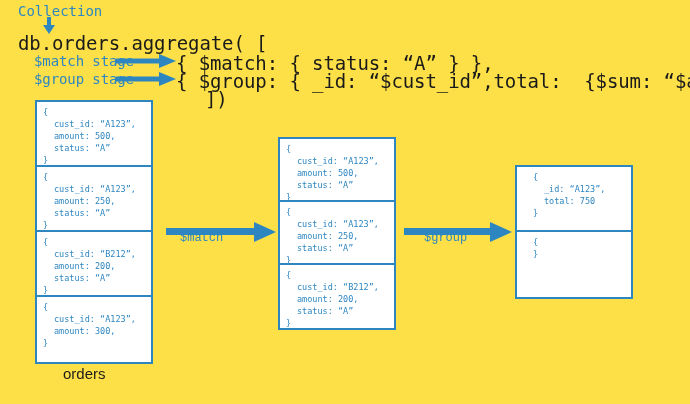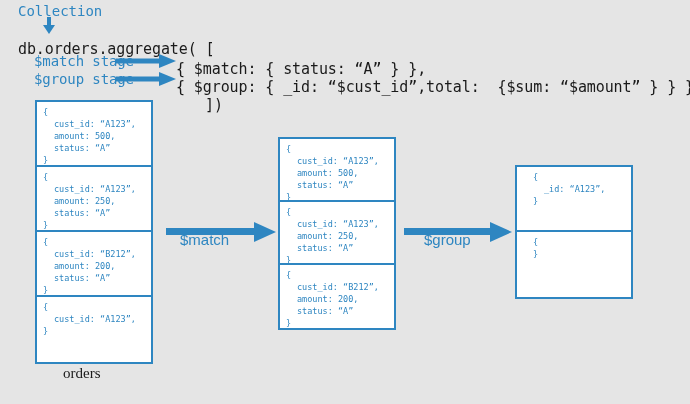--- a/index.html
+++ b/index.html
@@ -4,21 +4,21 @@
 <style>
   html, body {
     margin: 0;
     padding: 0;
     background: #ffffff;
   }
   #canvas {
     position: relative;
     width: 690px;
     height: 404px;
-    background: #e5e5e5;
+    background: #fde047;
     overflow: hidden;
     font-family: "DejaVu Sans Mono", monospace;
   }
 
   
   .collection-label {
     position: absolute;
     left: 18px;
     top: 3px;
     font-family: "DejaVu Sans Mono", monospace;
@@ -30,25 +30,24 @@
   .collection-arrow {
     position: absolute;
     left: 42px;
     top: 17px;
     width: 14px;
     height: 17px;
   }
   .code-line {
     position: absolute;
     font-family: "DejaVu Sans Mono", monospace;
-    font-size: 15px;
+    font-size: 19px;
     color: #1a1a1a;
     white-space: pre;
     letter-spacing: -0.1px;
-    margin-top: 8px;
   }
   .code-line.l1 { left: 18px; top: 32px; }
   .code-line.l2 { left: 176px; top: 52px; }
   .code-line.l3 { left: 176px; top: 70px; }
   .code-line.l4 { left: 205px; top: 88px; }
 
   .stage-label {
     position: absolute;
     font-family: "DejaVu Sans Mono", monospace;
     font-size: 14px;
@@ -105,32 +104,32 @@
 
   
   .flow-arrow {
     position: absolute;
   }
   #arrow-match { left: 166px; top: 222px; width: 110px; height: 20px; }
   #arrow-group { left: 404px; top: 222px; width: 108px; height: 20px; }
 
   .flow-label {
     position: absolute;
-    font-family: Liberation Sans, sans-serif;
-    font-size: 15px;
+    font-family: Liberation Mono, monospace;
+    font-size: 12px;
     color: #2e86c1;
     white-space: nowrap;
   }
   #label-match { left: 180px; top: 231px; }
   #label-group { left: 424px; top: 231px; }
 
   
   .caption {
     position: absolute;
-    font-family: Liberation Serif, serif;
+    font-family: Liberation Sans, sans-serif;
     font-size: 15px;
     color: #1a1a1a;
     white-space: nowrap;
   }
   #caption-orders { left: 63px; top: 365px; }
 </style>
 </head>
 <body>
 
 <div id="canvas">
@@ -184,20 +183,21 @@
     <div class="doc-cell">
       <div class="doc-line">{</div>
       <div class="doc-line indent">cust_id: “B212”,</div>
       <div class="doc-line indent">amount: 200,</div>
       <div class="doc-line indent">status: “A”</div>
       <div class="doc-line">}</div>
     </div>
     <div class="doc-cell">
       <div class="doc-line">{</div>
       <div class="doc-line indent">cust_id: “A123”,</div>
+      <div class="doc-line indent">amount: 300,</div>
       <div class="doc-line">}</div>
     </div>
   </div>
 
   <div class="caption" id="caption-orders">orders</div>
 
   <div class="flow-arrow" id="arrow-match">
     <svg width="110" height="20" viewBox="0 0 110 20">
       <rect x="0" y="6" width="92" height="7" fill="#2e86c1"></rect>
       <polygon points="88,0 110,10 88,20" fill="#2e86c1"></polygon>
@@ -234,20 +234,21 @@
       <rect x="0" y="6" width="90" height="7" fill="#2e86c1"></rect>
       <polygon points="86,0 108,10 86,20" fill="#2e86c1"></polygon>
     </svg>
   </div>
   <div class="flow-label" id="label-group">$group</div>
 
   <div class="doc-table" id="table-grouped">
     <div class="doc-cell">
       <div class="doc-line">{</div>
       <div class="doc-line indent">_id: “A123”,</div>
+      <div class="doc-line indent">total: 750</div>
       <div class="doc-line">}</div>
     </div>
     <div class="doc-cell">
       <div class="doc-line">{</div>
       <div class="doc-line">}</div>
     </div>
   </div>
 
 </div>
 

